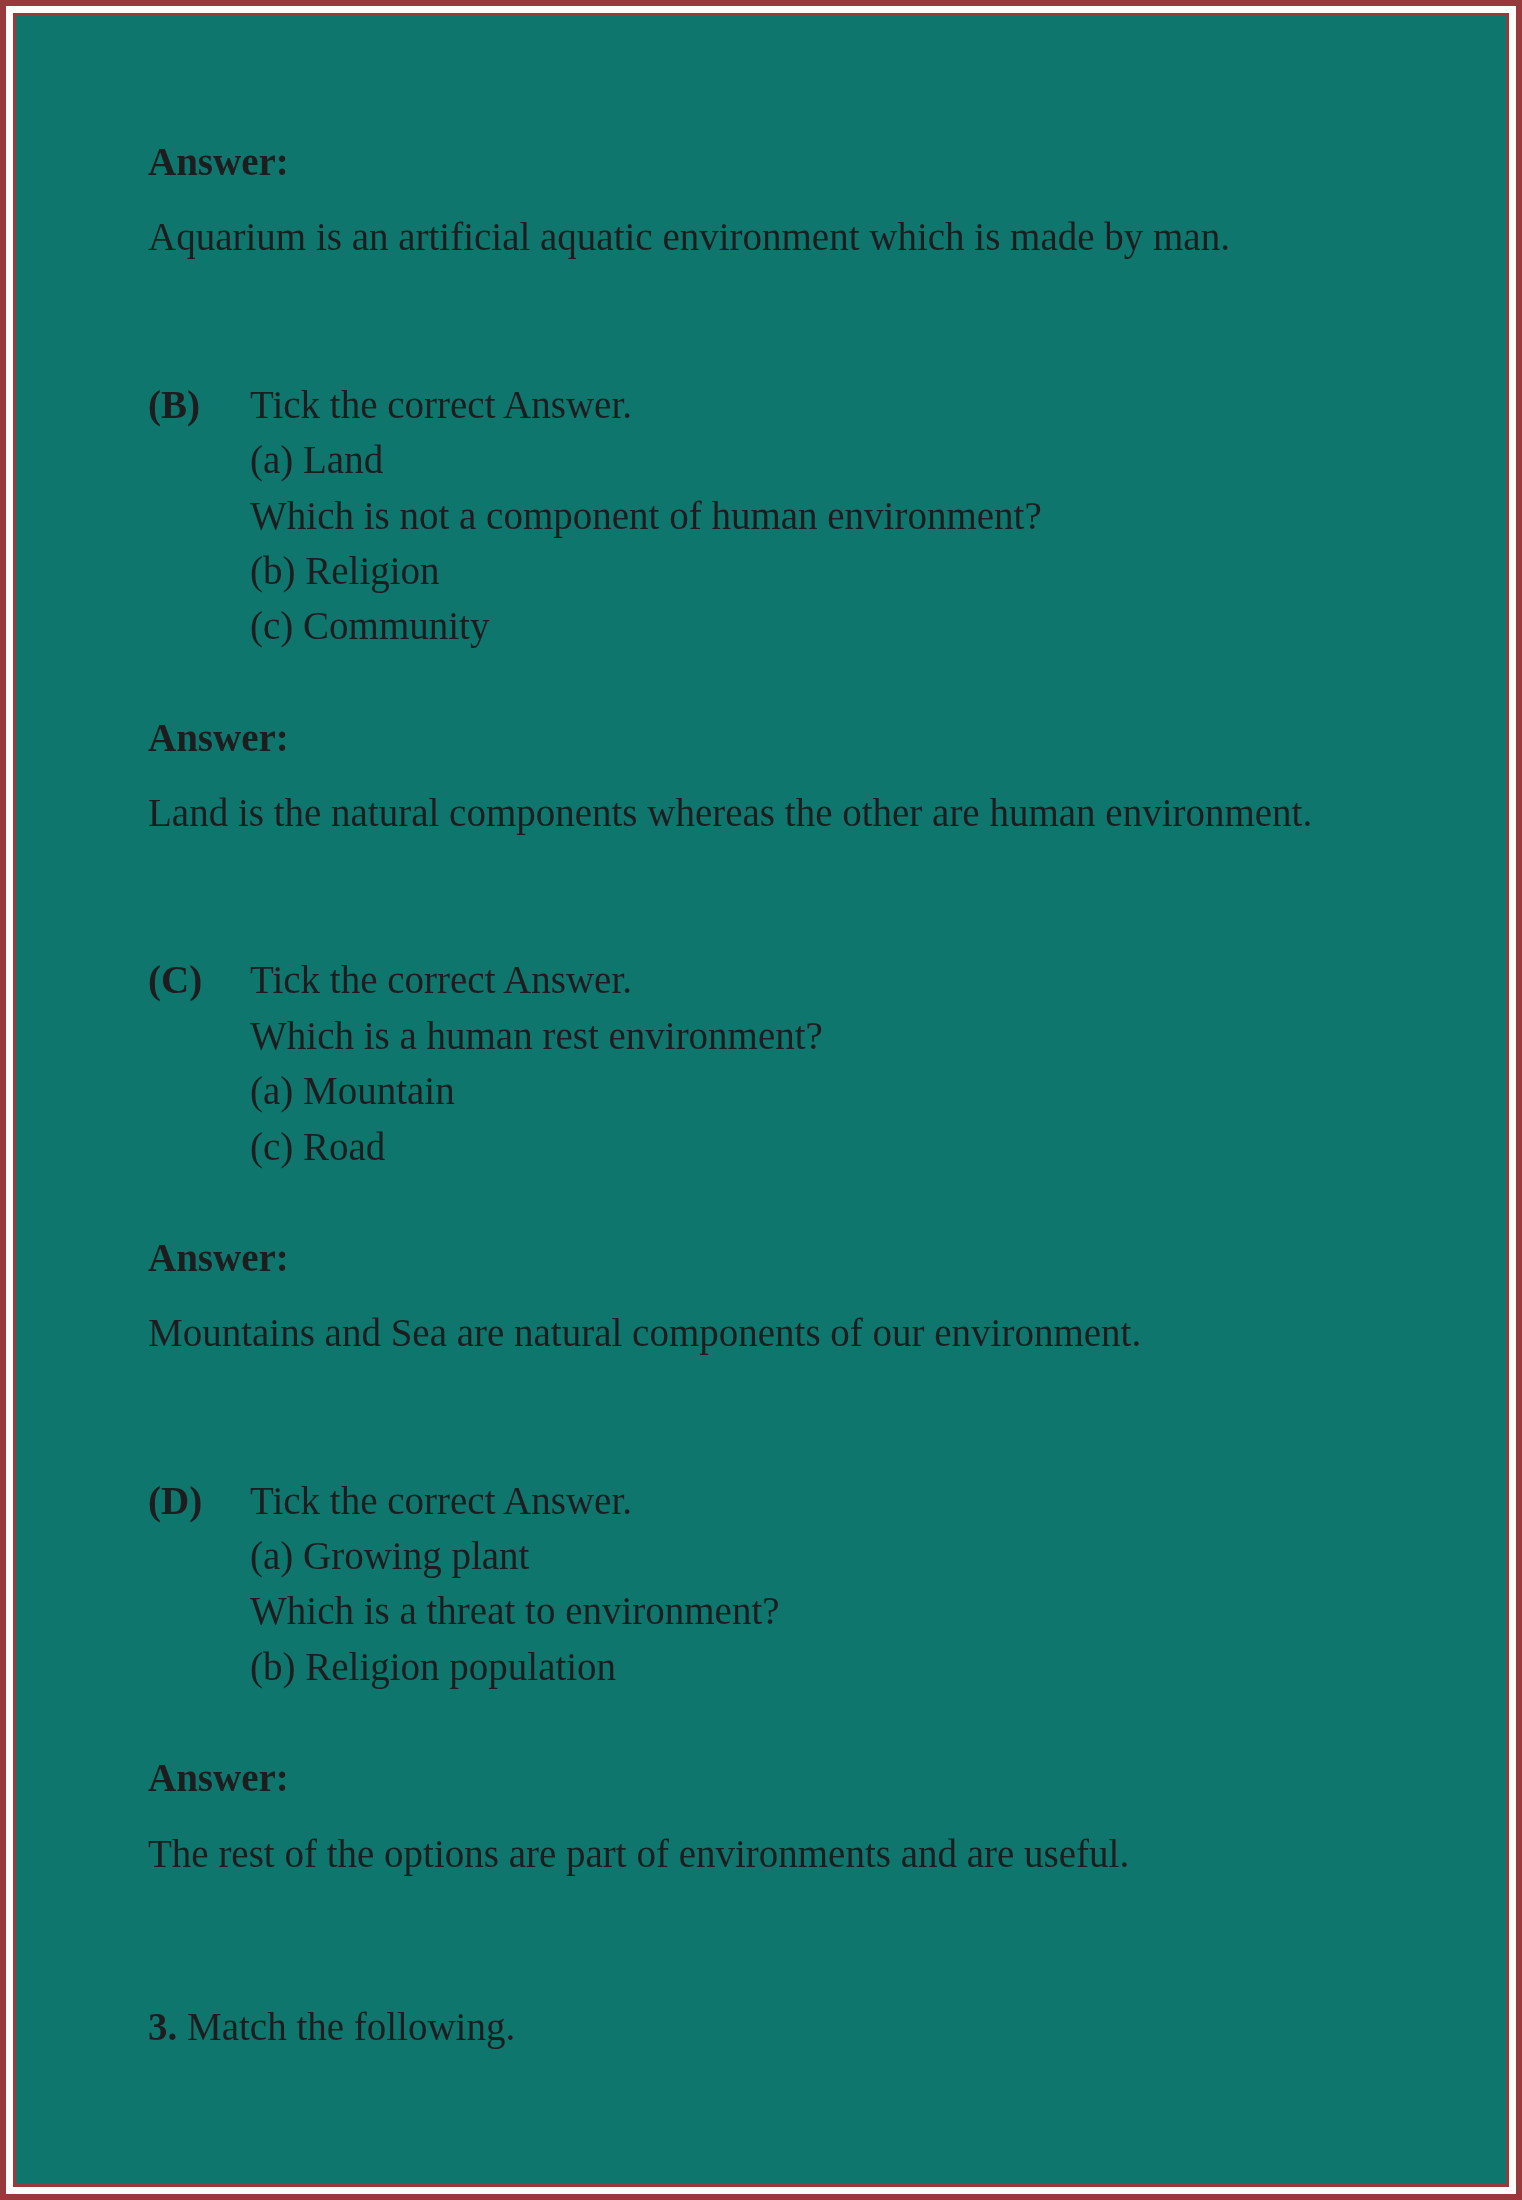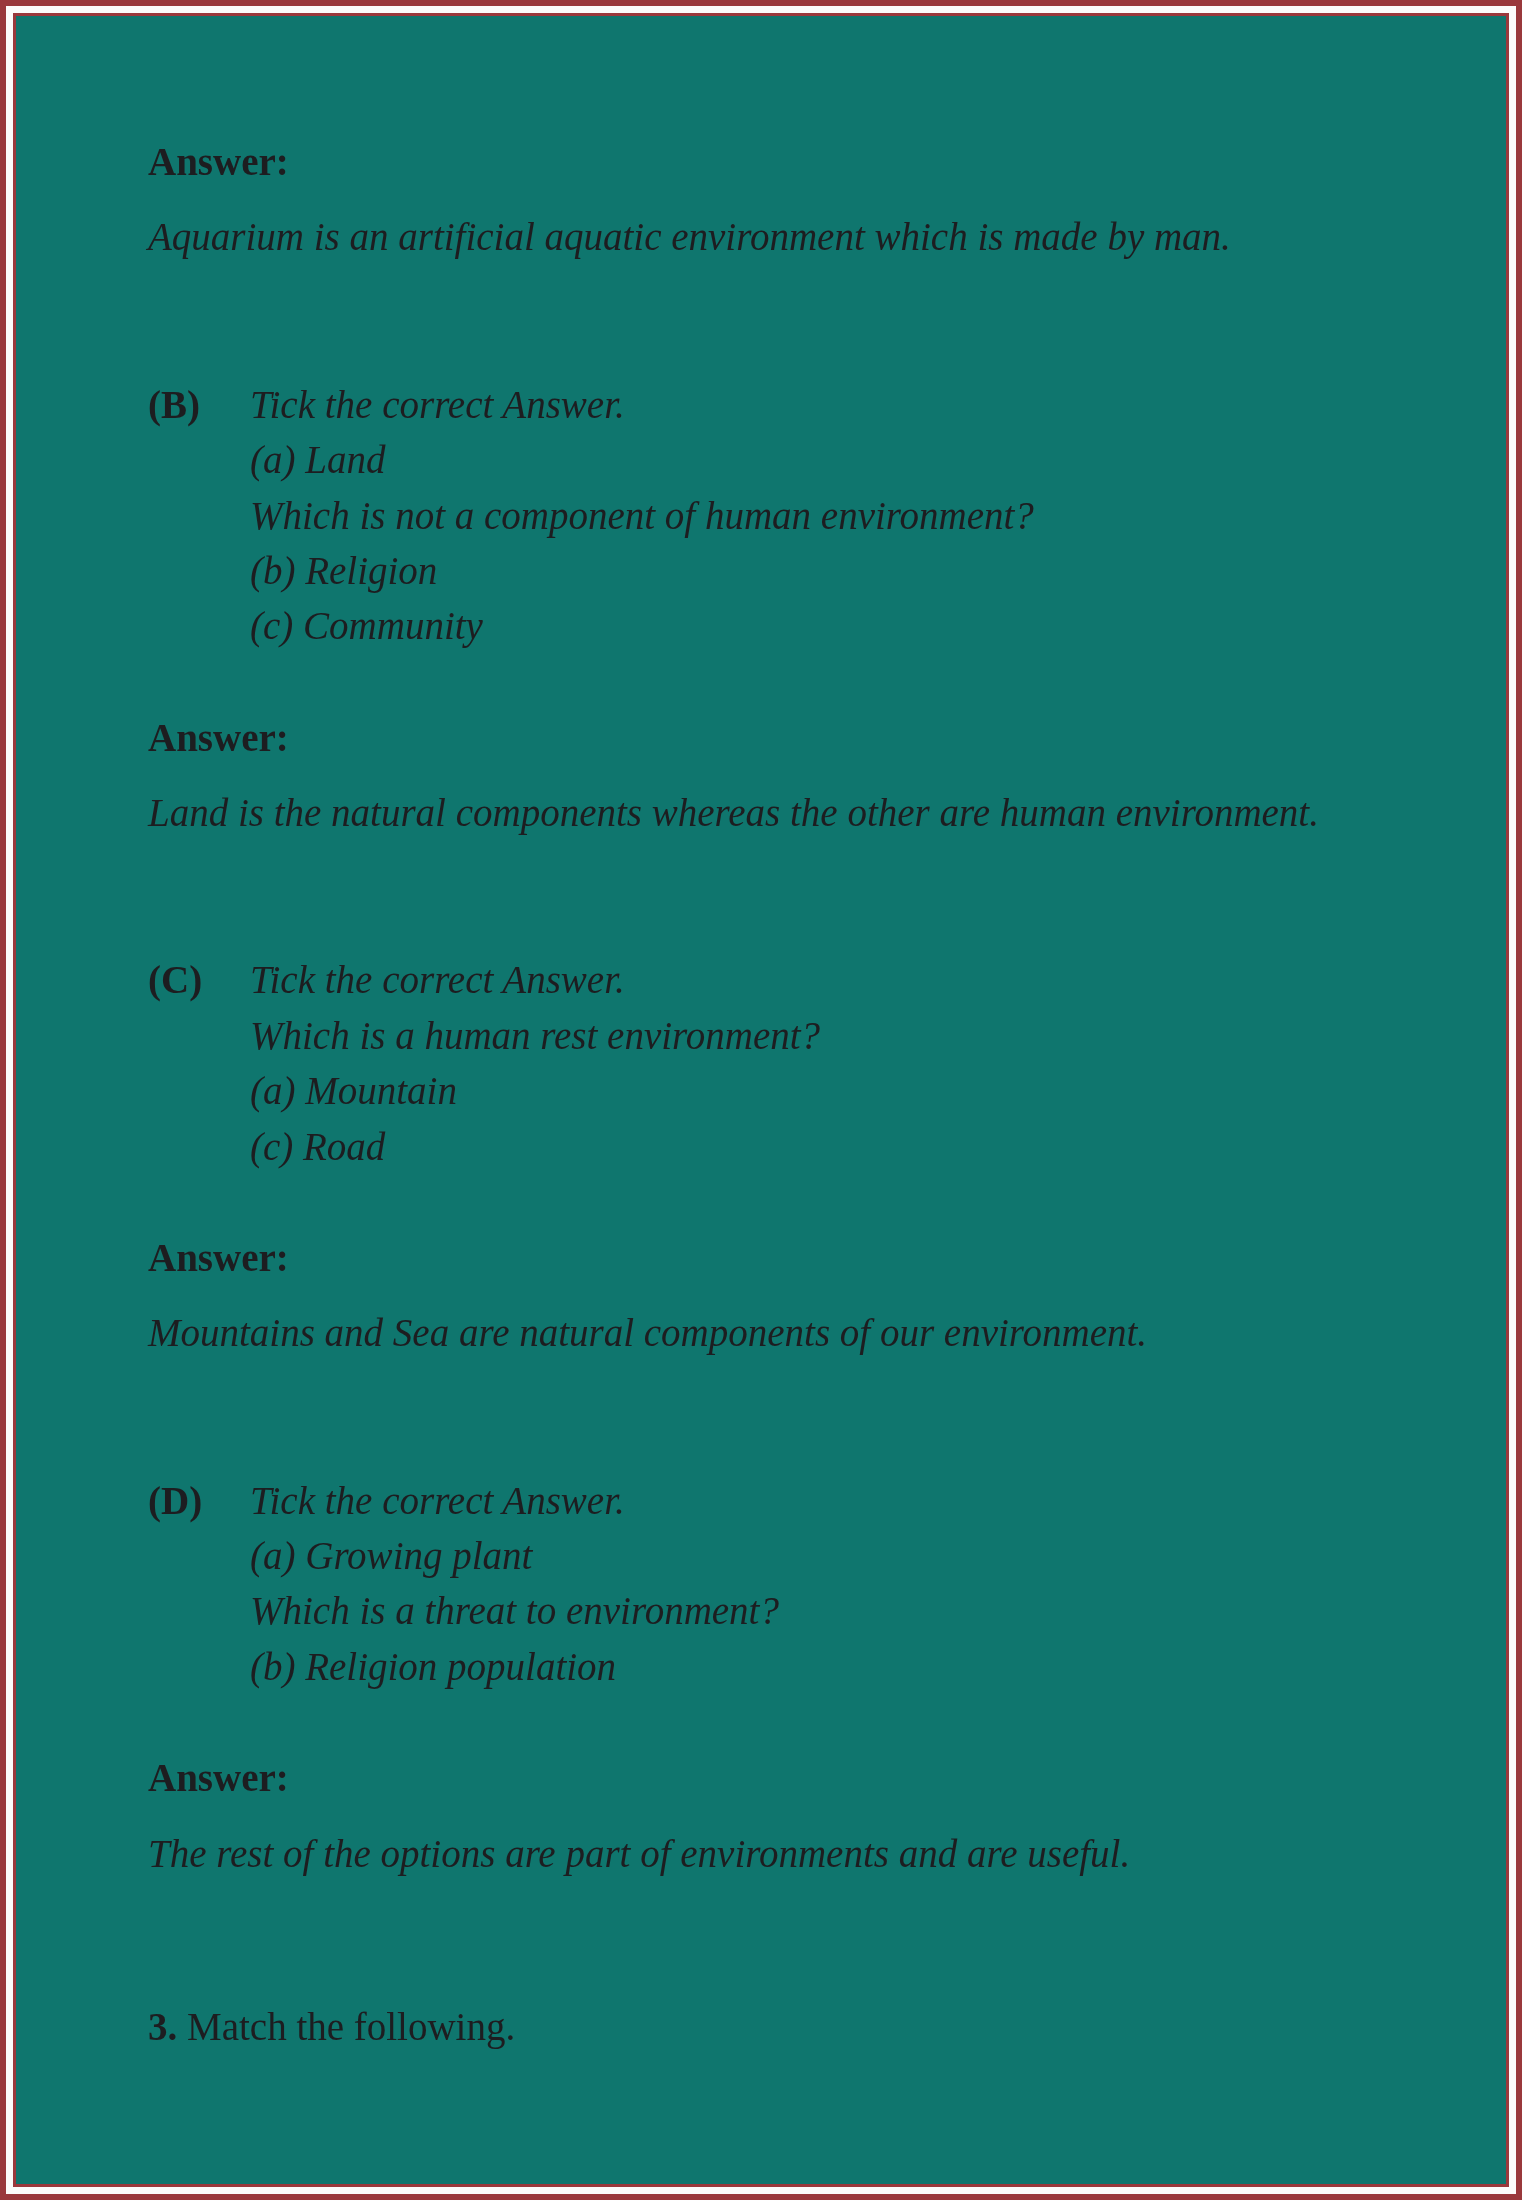--- a/index.html
+++ b/index.html
@@ -34,38 +34,36 @@
   .answer-label {
     font-weight: bold;
     margin: 0;
   }
   .answer-label.spaced {
     margin-top: 56px;
   }
   .answer-text {
     margin: 20px 0 0 0;
     text-align: justify;
-    font-style: italic;
   }
   .qblock {
     display: flex;
     align-items: flex-start;
     margin-top: 112px;
   }
   .qlabel {
     font-weight: bold;
     flex: 0 0 102px;
     width: 102px;
   }
   .qcontent {
     flex: 1;
   }
   .qline {
     margin: 0;
-    font-style: italic;
   }
   .footer-line {
     margin-top: 118px;
   }
   .footer-num {
     font-weight: bold;
   }
 </style>
 </head>
 <body>

